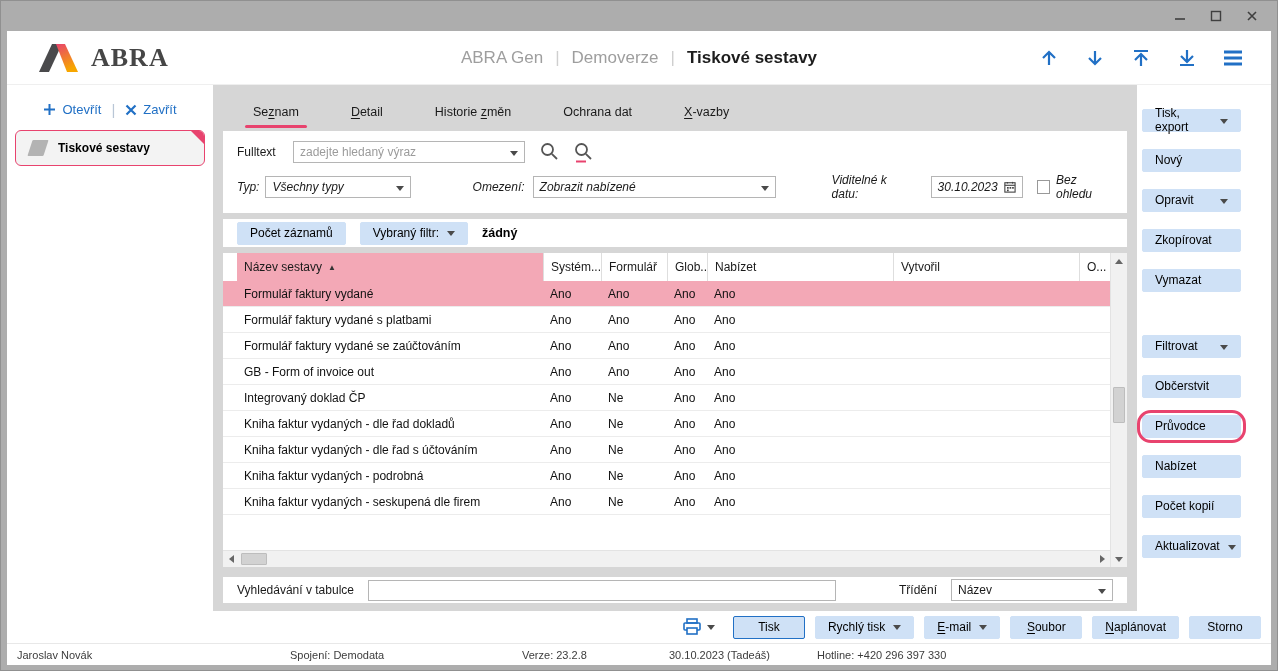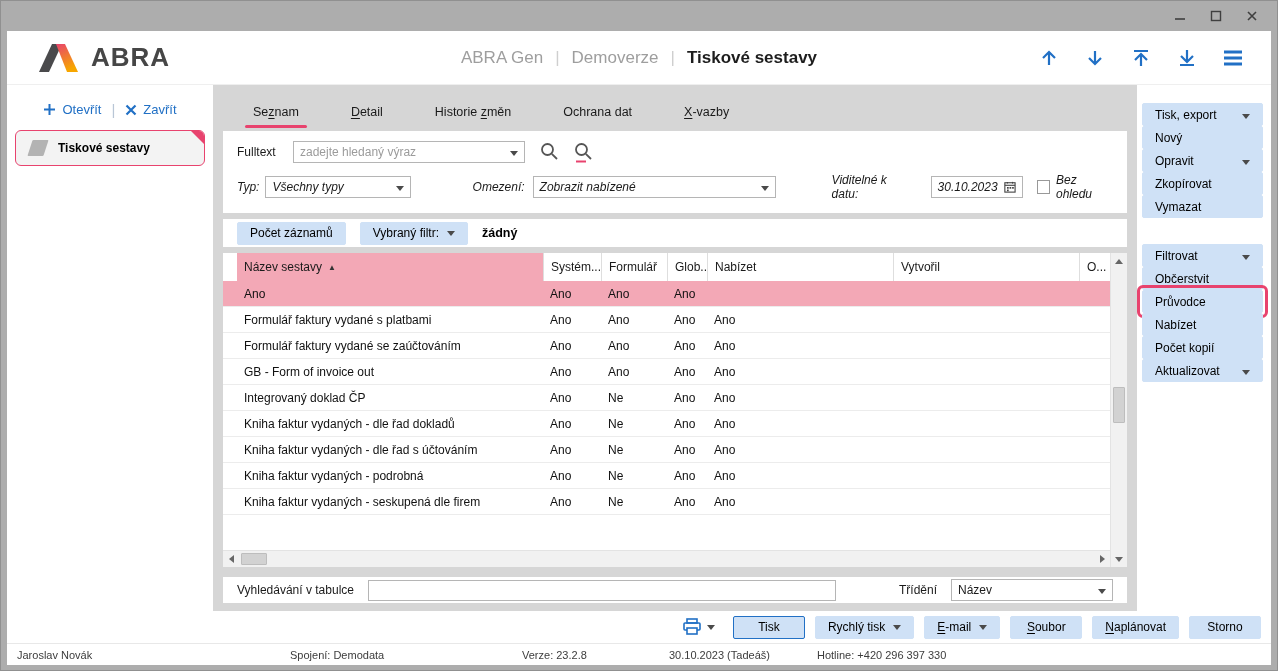--- a/index.html
+++ b/index.html
@@ -10,21 +10,21 @@
   
   .titlebar { height:30px; display:flex; justify-content:flex-end; align-items:center; gap:10px; padding-right:12px; }
   .winctl { width:26px; height:20px; display:flex; align-items:center; justify-content:center; cursor:default; }
   .winctl svg { display:block; }
 
   
   .app { position:absolute; left:6px; right:6px; top:30px; bottom:5px; background:#fff; display:flex; flex-direction:column; }
 
   
   .app-header { height:54px; display:flex; align-items:center; position:relative; border-bottom:1px solid #efefef; flex:0 0 auto; }
-  .logo { margin-left:30px; display:flex; align-items:center; gap:10px; }
+  .logo { margin-left:30px; display:flex; align-items:center; gap:10px;font-family:Liberation Serif, serif; }
   .logo-text { font-size:26px; font-weight:bold; color:#464646; letter-spacing:1px; }
   .header-center { position:absolute; left:0; right:0; text-align:center; font-size:17px; color:#9e9e9e; pointer-events:none; }
   .header-center .sep { color:#cfcfcf; margin:0 12px; font-weight:300; }
   .header-center .module { color:#1d1d1d; font-weight:600; }
   .header-icons { position:absolute; right:26px; display:flex; align-items:center; gap:22px; }
   .hicon { width:24px; height:24px; display:flex; align-items:center; justify-content:center; cursor:pointer; }
 
   
   .body-row { flex:1 1 auto; display:flex; min-height:0; }
 
@@ -87,25 +87,25 @@
   .tri-left { width:0; height:0; border-top:4px solid transparent; border-bottom:4px solid transparent; border-right:5px solid #666; }
   .tri-right { width:0; height:0; border-top:4px solid transparent; border-bottom:4px solid transparent; border-left:5px solid #666; }
 
   
   .search-row { margin-top:10px; flex:0 0 auto; height:26px; display:flex; align-items:center; gap:14px; padding:0 14px; font-size:12px; color:#1a1a1a; }
   .search-input { width:468px; height:21px; border:1px solid #b5b5b5; background:#fff; font-size:12px; padding:0 6px; font-family:"Liberation Sans",sans-serif; }
   .sort-combo { width:162px; }
 
   
   .right-panel { width:134px; flex:0 0 134px; padding:18px 8px 0 5px; display:flex; flex-direction:column; }
-  .side-btn { width:121px; margin-bottom:0; position:relative; }
+  .side-btn { width:99px; margin-bottom:17px; position:relative; }
   .side-btn .btn-blue { width:100%; justify-content:flex-start; }
   .side-btn .caret-box { margin-left:auto; }
   .side-btn.gap { margin-top:26px; }
-  .side-btn.highlighted { outline:3px solid #e8436e; outline-offset:2px; border-radius:1px; }
+  .side-btn.highlighted { outline:3px solid #e8436e; outline-offset:2px; border-radius:9px; }
 
   
   .action-bar { flex:0 0 32px; display:flex; align-items:center; justify-content:flex-end; gap:10px; padding-right:10px; background:#fff; }
   .action-bar .btn-blue { min-width:72px; }
   .btn-default { border:1px solid #2170c5; }
   .printer-group { display:flex; align-items:center; gap:5px; margin-right:8px; cursor:pointer; }
 
   
   .status-bar { flex:0 0 22px; border-top:1px solid #e8e8e8; display:flex; align-items:center; font-size:11px; color:#3c3c3c; background:#fff; }
   .status-seg { padding-left:10px; white-space:nowrap; overflow:hidden; }
@@ -285,20 +285,21 @@
                 <div class="th c2">Systém...</div>
                 <div class="th c3">Formulář</div>
                 <div class="th c4">Glob...</div>
                 <div class="th c5">Nabízet</div>
                 <div class="th c6">Vytvořil</div>
                 <div class="th c7">O...</div>
               </div>
             <div class="tbody">
                 <div class="tgrid tr selected">
                   <div class="td c0"></div>
+                  <div class="td c1">Formulář faktury vydané</div>
                   <div class="td c2">Ano</div>
                   <div class="td c3">Ano</div>
                   <div class="td c4">Ano</div>
                   <div class="td c5">Ano</div>
                   <div class="td c6"></div>
                   <div class="td c7"></div>
                 </div>
                 <div class="tgrid tr">
                   <div class="td c0"></div>
                   <div class="td c1">Formulář faktury vydané s platbami</div>

